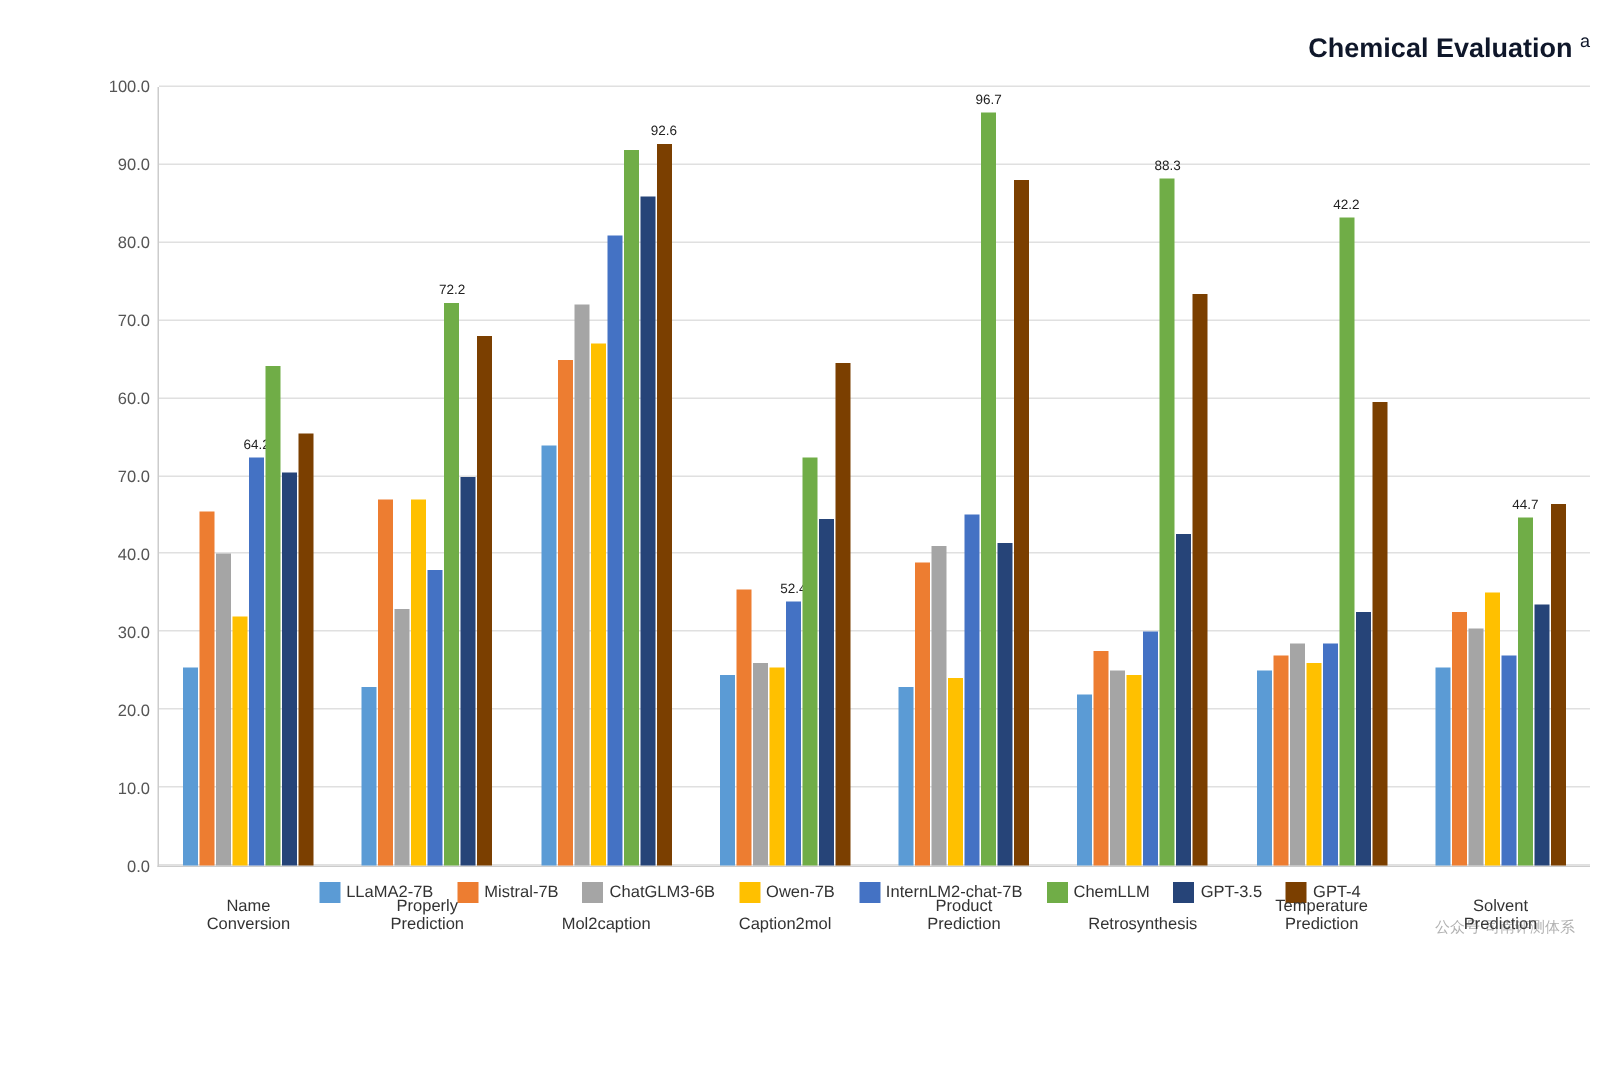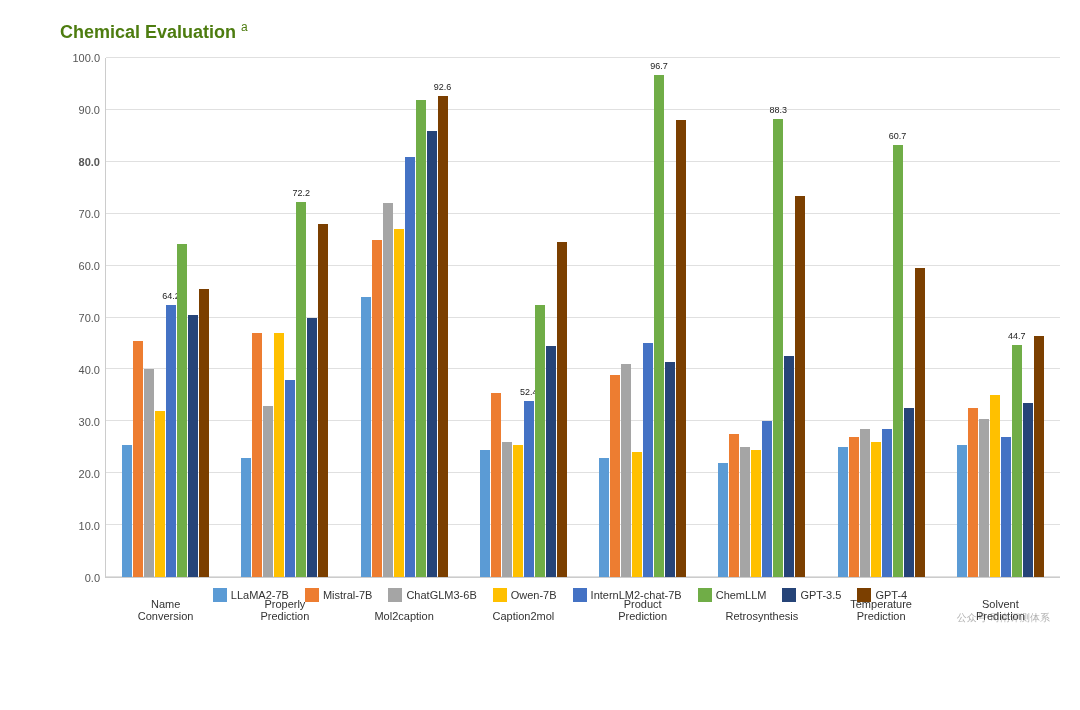--- a/index.html
+++ b/index.html
@@ -10,25 +10,25 @@
       height: 710px;
       overflow: hidden;
     }
     .chart-container {
       width: 1080px;
       height: 710px;
       padding: 20px 20px 80px 60px;
       position: relative;
     }
     .chart-title {
-      text-align: left;
+      text-align: right;
       font-size: 18px;
       font-weight: bold;
       margin-bottom: 15px;
-      color: #4d7c0f;
+      color: #0f172a;
     }
     .chart-title sup {
       font-size: 12px;
       font-weight: normal;
     }
     .chart-area {
       display: flex;
       width: 100%;
       height: 520px;
       position: relative;
@@ -148,21 +148,21 @@
   <div class="chart-area">
     <div class="y-axis" id="y-axis-container">
         <div class="y-label" style="bottom: 0%; text-align: center;">0.0</div>
         <div class="y-label" style="bottom: 10%;">10.0</div>
         <div class="y-label" style="bottom: 20%; text-align: center;">20.0</div>
         <div class="y-label" style="bottom: 30%;">30.0</div>
         <div class="y-label" style="bottom: 40%;">40.0</div>
         <div class="y-label" style="bottom: 50%;">70.0</div>
         <div class="y-label" style="bottom: 60%;">60.0</div>
         <div class="y-label" style="bottom: 70%;">70.0</div>
-        <div class="y-label" style="bottom: 80%; font-weight: bold;">80.0</div>
+        <div class="y-label" style="bottom: 80%;">80.0</div>
         <div class="y-label" style="bottom: 90%; padding-left: 44px;">90.0</div>
         <div class="y-label" style="bottom: 100%;">100.0</div>
       </div>
     <div class="plot-area" id="plot-area">
       <div id="grid-lines">
           <div class="grid-line" style="bottom: 0%;"></div>
           <div class="grid-line" style="bottom: 10%;"></div>
           <div class="grid-line" style="bottom: 20%;"></div>
           <div class="grid-line" style="bottom: 30%;"></div>
           <div class="grid-line" style="bottom: 40%;"></div>
@@ -265,21 +265,21 @@
             <div class="x-label">Retrosynthesis</div>
           </div>
           <div class="group">
             <div class="bars-row">
               <div class="bar" style="height: 25%; background-color: rgb(91, 155, 213);"></div>
               <div class="bar" style="height: 27%; background-color: rgb(237, 125, 49);"></div>
               <div class="bar" style="height: 28.5%; background-color: rgb(165, 165, 165);"></div>
               <div class="bar" style="height: 26%; background-color: rgb(255, 192, 0);"></div>
               <div class="bar" style="height: 28.5%; background-color: rgb(68, 114, 196);"></div>
               <div class="bar" style="height: 83.2%; background-color: rgb(112, 173, 71);">
-                <div class="bar-label">60.7</div>
+                <div class="bar-label">42.2</div>
               </div>
               <div class="bar" style="height: 32.5%; background-color: rgb(38, 68, 120);"></div>
               <div class="bar" style="height: 59.5%; background-color: rgb(123, 63, 0);"></div>
             </div>
             <div class="x-label">Temperature<br>Prediction</div>
           </div>
           <div class="group">
             <div class="bars-row">
               <div class="bar" style="height: 25.5%; background-color: rgb(91, 155, 213);"></div>
               <div class="bar" style="height: 32.5%; background-color: rgb(237, 125, 49);"></div>

